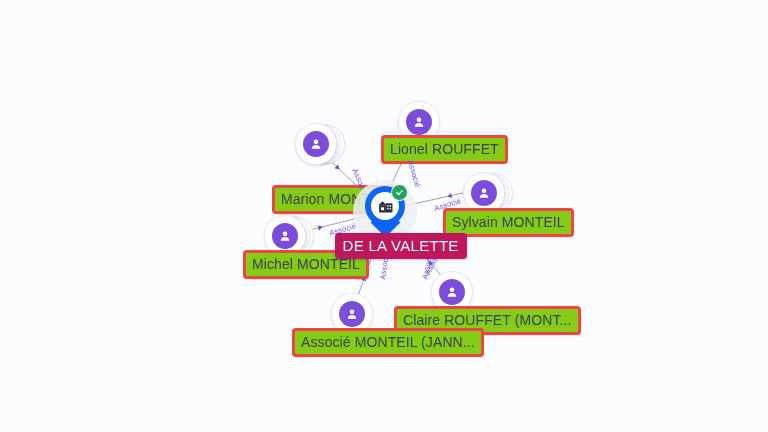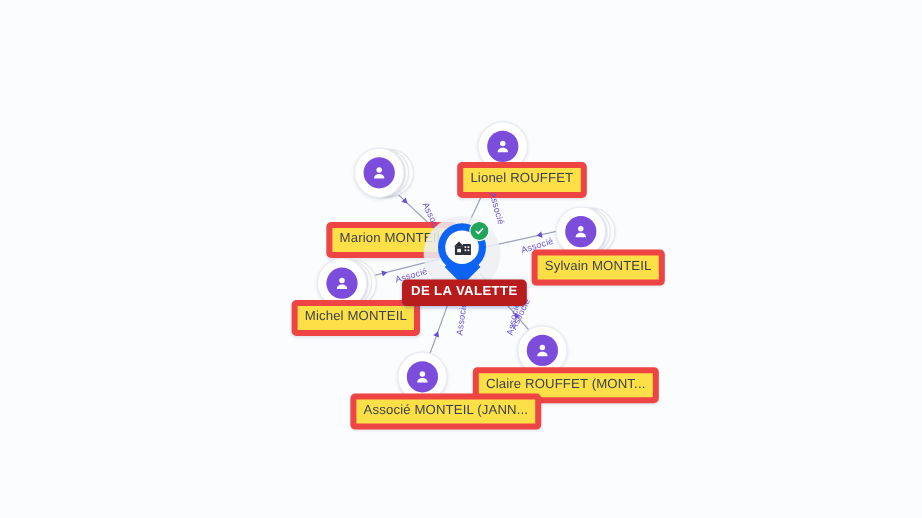--- a/index.html
+++ b/index.html
@@ -74,27 +74,27 @@
     display: flex;
     align-items: center;
     justify-content: center;
   }
   .avatar-inner svg { display: block; }
 
   
   .label-chip {
     position: absolute;
     white-space: nowrap;
-    background: #fde047;
+    background: #84cc16;
     color: #3a3f4c;
-    font-size: 11px;
+    font-size: 14px;
     line-height: 1;
     padding: 4px 6px 5px 6px;
     border-radius: 4px;
-    border: 5px solid #ef4444;
+    border: 3px solid #ef4444;
     box-shadow: 0 1px 2px rgba(40,50,90,0.10);
     letter-spacing: 0.1px;
   }
 
   
   .company-halo {
     position: absolute;
     left: -32px; top: -32px;
     width: 64px;
     height: 64px;
@@ -151,24 +151,24 @@
     display: flex;
     align-items: center;
     justify-content: center;
     z-index: 5;
   }
   .verified-badge svg { display: block; }
 
   .company-chip {
     position: absolute;
     white-space: nowrap;
-    background: #b91c1c;
+    background: #be185d;
     color: #ffffff;
-    font-size: 11px;
-    font-weight: 700;
+    font-size: 15px;
+    font-weight: 400;
     line-height: 1;
     padding: 5px 8px 6px 8px;
     border-radius: 4px;
     letter-spacing: 0.3px;
     box-shadow: 0 1px 3px rgba(20,60,160,0.30);
   }
 
   
   .edge-label {
     position: absolute;

